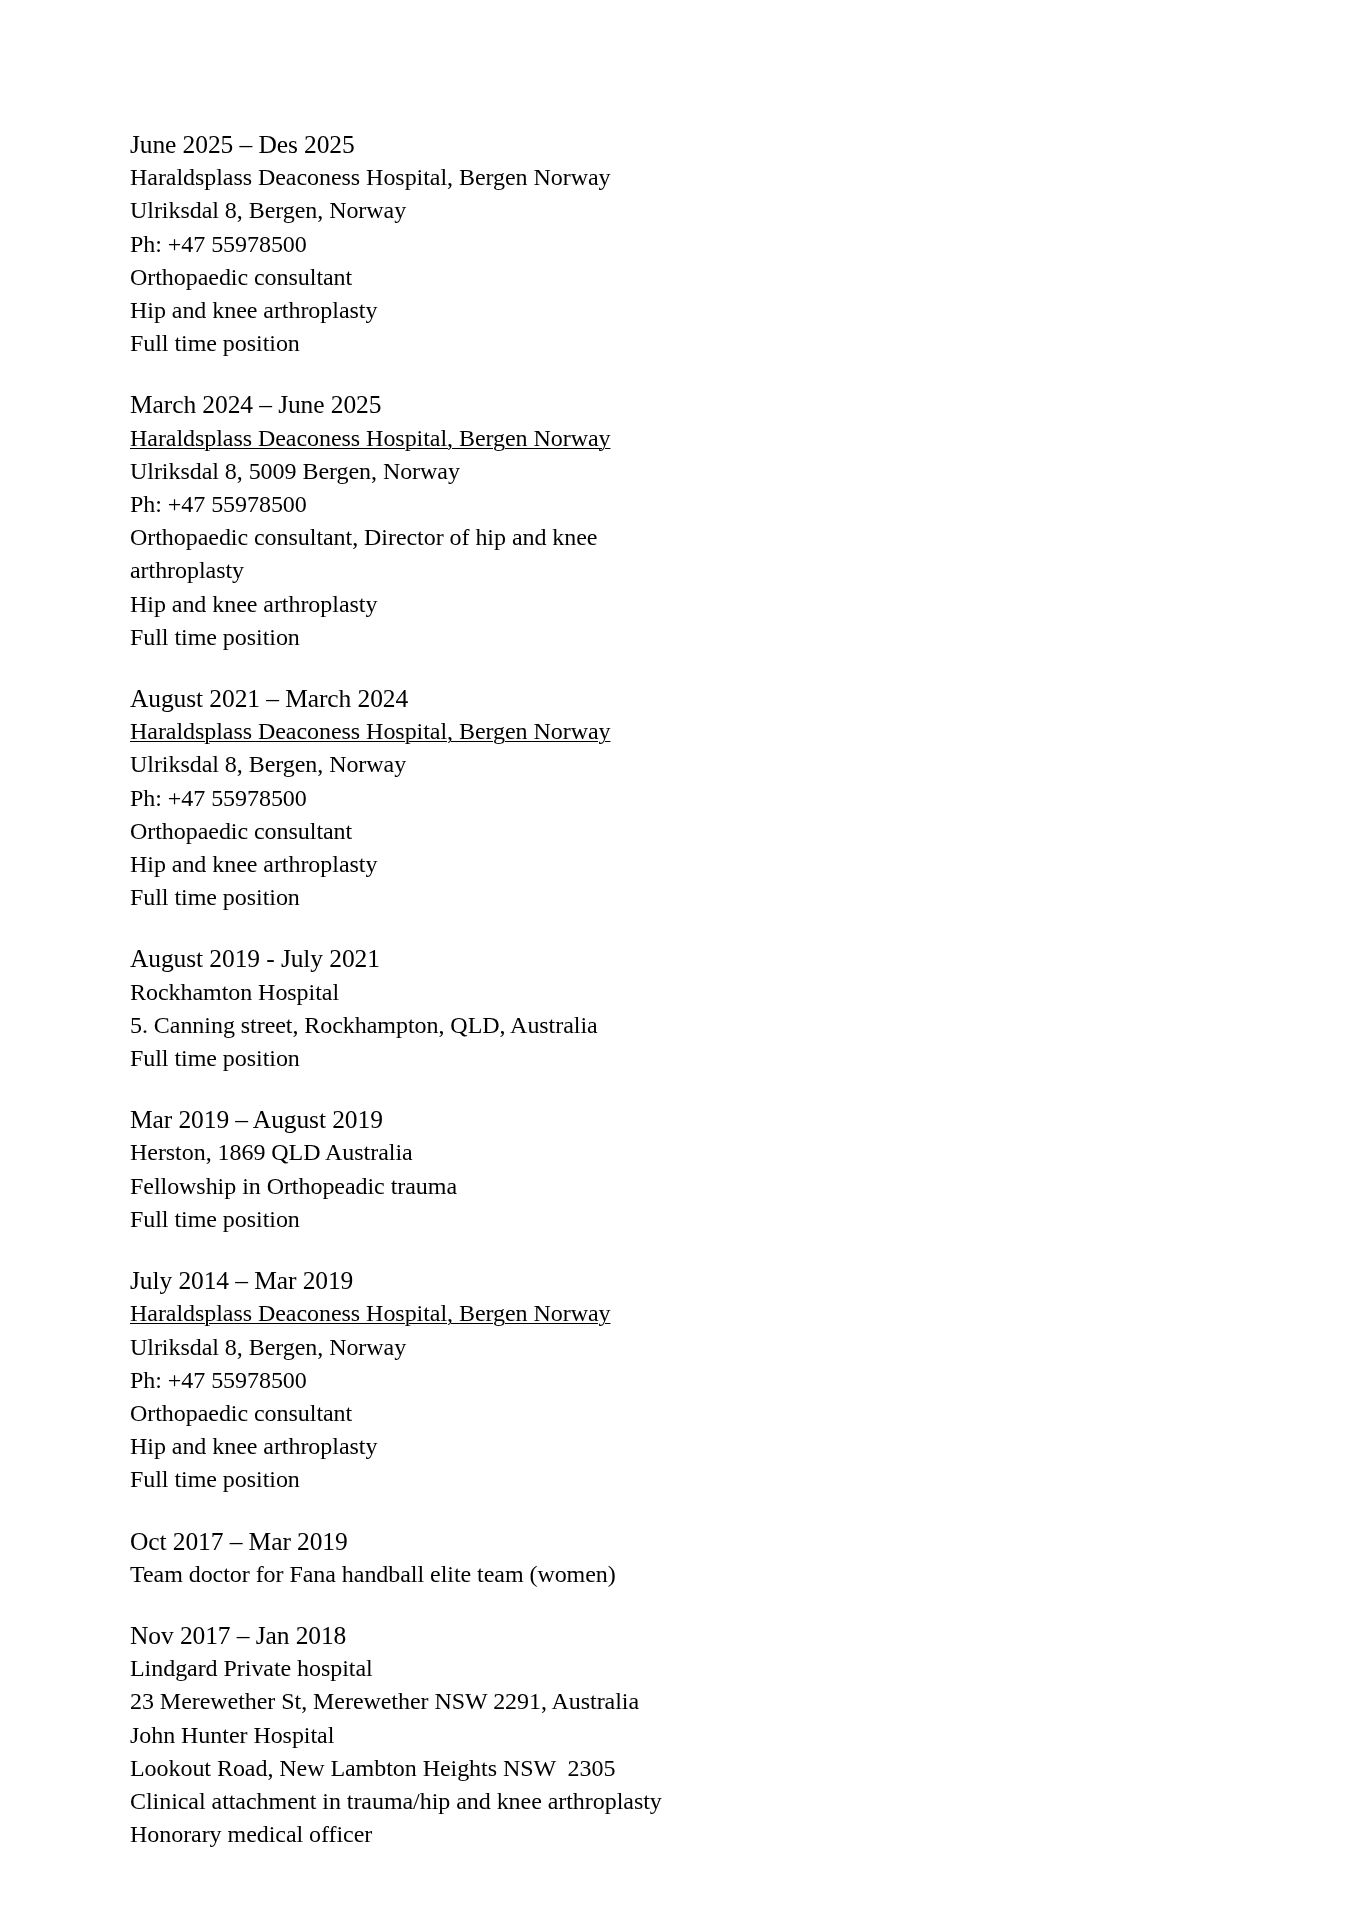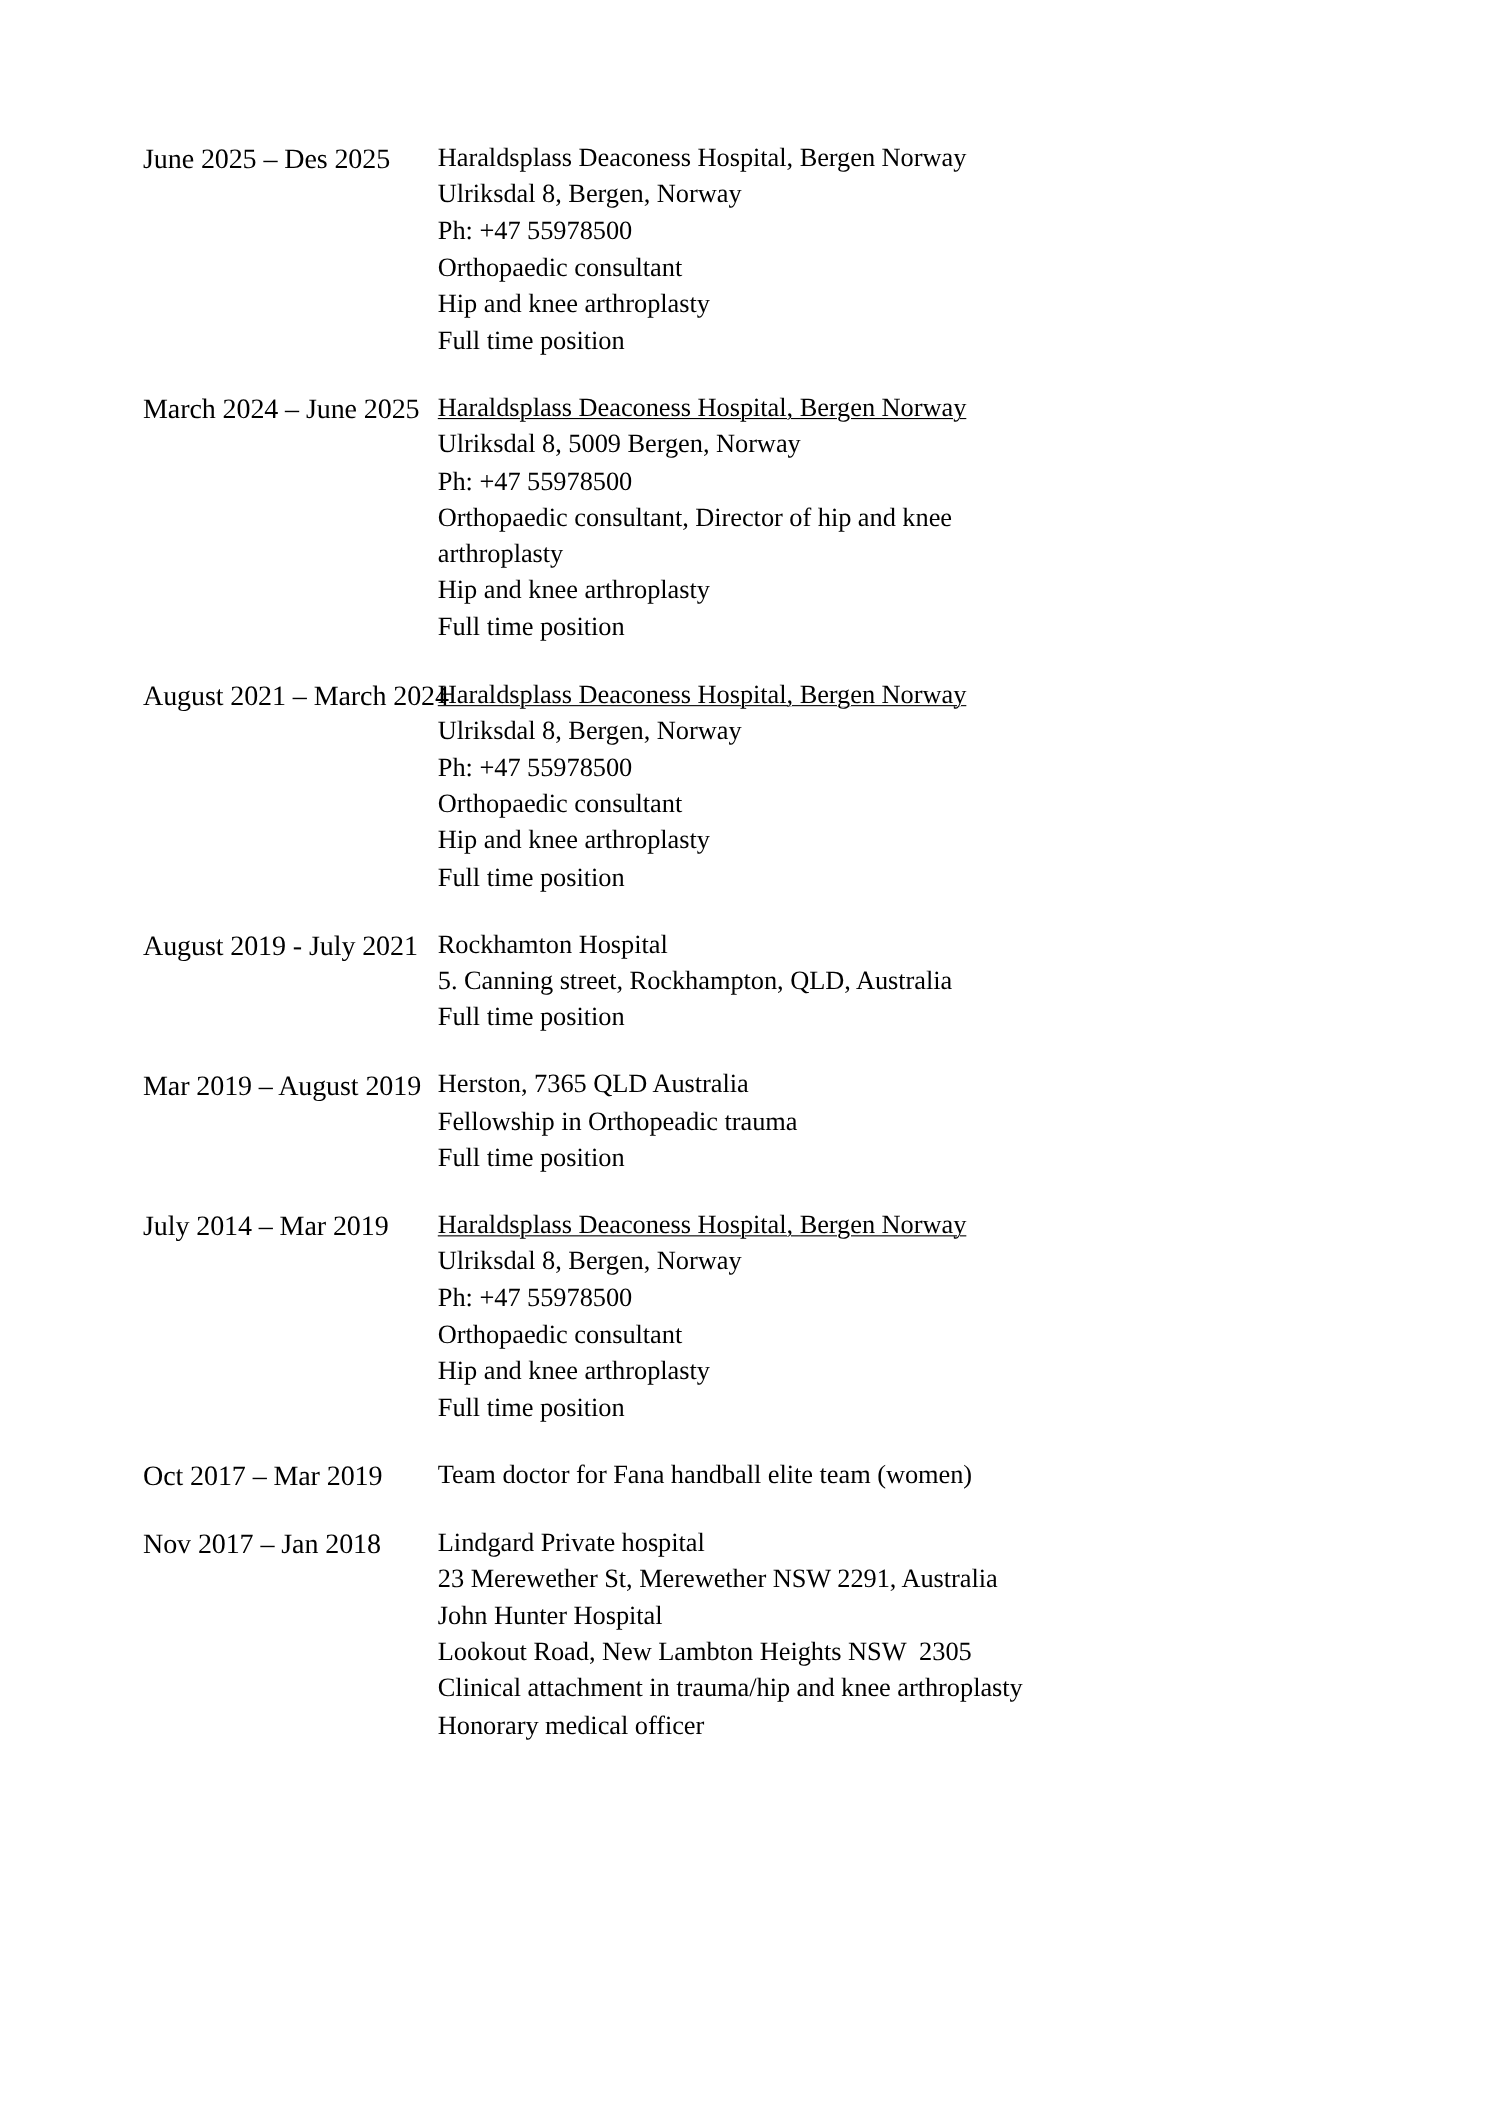--- a/index.html
+++ b/index.html
@@ -20,20 +20,21 @@
     background: #ffffff;
     box-sizing: border-box;
     padding: 128px 120px 60px 130px;
     overflow: hidden;
   }
   .cv-body {
     width: 100%;
   }
   .entry {
     display: flex;
+    flex-direction: column;
     align-items: flex-start;
     margin-bottom: 28px;
   }
   .entry:last-child {
     margin-bottom: 0;
     justify-content: space-between;
   }
   .entry-dates {
     flex: 0 0 auto;
     width: 268px;
@@ -101,21 +102,21 @@
         <div class="entry-dates">August 2019  - July 2021</div>
         <div class="entry-details">
           <span class="detail-line">Rockhamton Hospital</span>
           <span class="detail-line">5. Canning street, Rockhampton, QLD, Australia</span>
           <span class="detail-line">Full time position</span>
         </div>
       </div>
       <div class="entry">
         <div class="entry-dates">Mar 2019 – August 2019</div>
         <div class="entry-details">
-          <span class="detail-line">Herston, 7365 QLD Australia</span>
+          <span class="detail-line">Herston, 1869 QLD Australia</span>
           <span class="detail-line">Fellowship in Orthopeadic trauma</span>
           <span class="detail-line">Full time position</span>
         </div>
       </div>
       <div class="entry">
         <div class="entry-dates">July 2014 – Mar 2019</div>
         <div class="entry-details">
           <span class="detail-line underline">Haraldsplass Deaconess Hospital, Bergen Norway</span>
           <span class="detail-line">Ulriksdal 8, Bergen, Norway</span>
           <span class="detail-line">Ph: +47 55978500</span>

